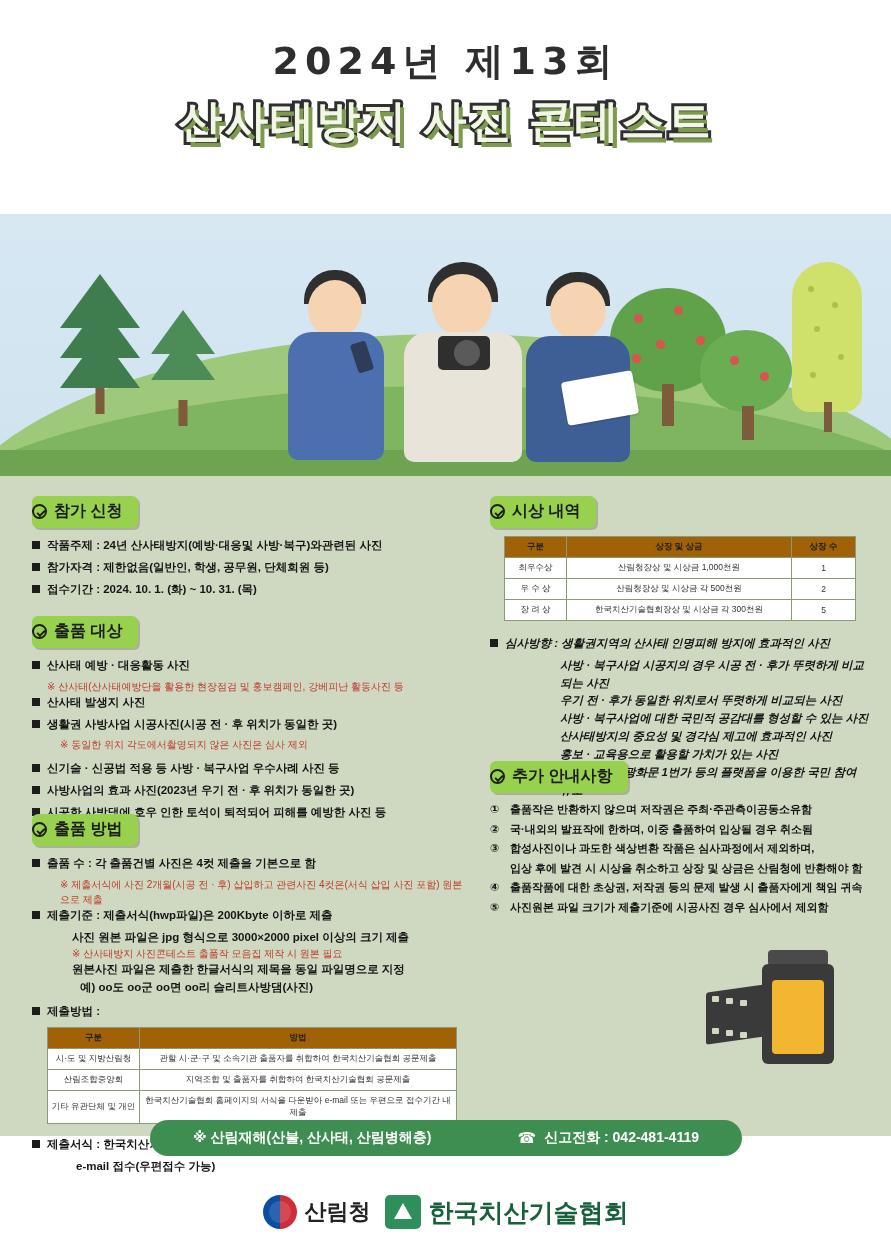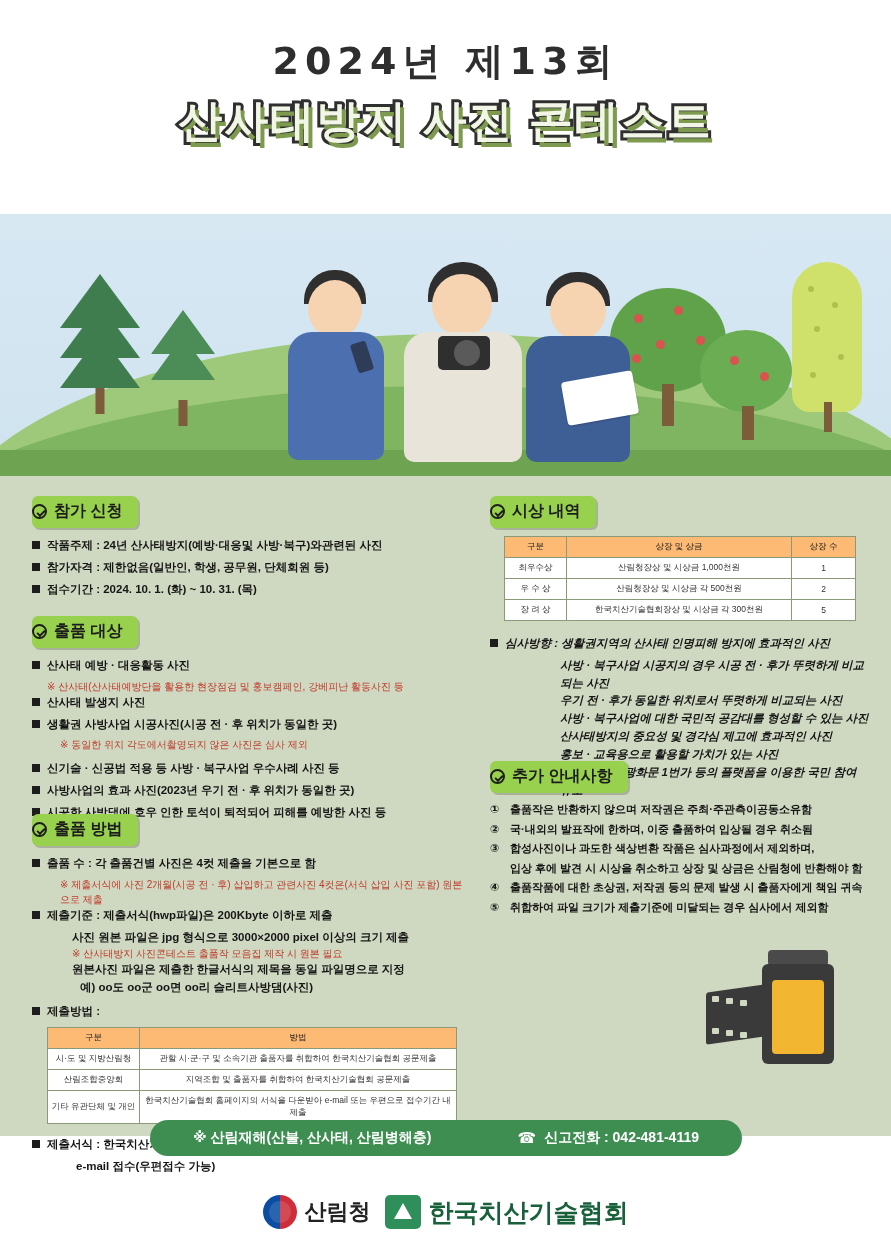--- a/index.html
+++ b/index.html
@@ -107,21 +107,21 @@
   .bullet-list { margin-top:9px; }
   .bl { position:relative; padding-left:15px; font-size:11.5px; color:#161616; line-height:1.55; margin-bottom:4px; font-weight:bold;}
   .bl::before{ content:""; position:absolute; left:0; top:4px; width:8px; height:8px; background:#1d1d1d; }
   .sub { font-size:10px; font-weight:normal; color:#444; padding-left:2px; line-height:1.5;}
   .sub.red { color:#c0392b; }
   .plain { font-size:11.5px; color:#161616; line-height:1.55; font-weight:bold;}
   .indent { padding-left:15px; }
 
   table.tbl { border-collapse:collapse; background:#ffffff; font-size:8.5px; }
   table.tbl th {
-    background:#fdba74; border:1px solid #8a9a78; padding:4px 2px; font-weight:normal; color:#222;
+    background:#a16207; border:1px solid #8a9a78; padding:4px 2px; font-weight:bold; color:#222;
   }
   table.tbl td { border:1px solid #8a9a78; padding:4px 3px; text-align:center; color:#333;margin-top:14px; }
 
   ol.circ { margin:8px 0 0 0; padding:0; list-style:none; }
   ol.circ li { position:relative; padding-left:20px; font-size:11px; line-height:1.6; color:#161616; margin-bottom:2px; font-weight:bold;}
   ol.circ li .num { position:absolute; left:0; top:0; font-size:11px; }
 
   
   .film { position:absolute; left:706px; top:950px; width:160px; height:130px; }
   .film .body { position:absolute; left:56px; top:18px; width:72px; height:100px; background:#3a3a3a; border-radius:6px; }
@@ -353,21 +353,21 @@
       <div class="sec-title">
         <span class="check"></span>
         <span>추가 안내사항</span>
       </div>
       <ol class="circ">
         <li><span class="num">①</span><span>출품작은 반환하지 않으며 저작권은 주최·주관측이공동소유함</span></li>
         <li><span class="num">②</span><span>국·내외의 발표작에 한하며, 이중 출품하여 입상될 경우 취소됨</span></li>
         <li><span class="num">③</span><span>합성사진이나 과도한 색상변환 작품은 심사과정에서 제외하며,</span></li>
         <li style="padding-left:20px;"><span>입상 후에 발견 시 시상을 취소하고 상장 및 상금은 산림청에 반환해야 함</span></li>
         <li><span class="num">④</span><span>출품작품에 대한 초상권, 저작권 등의 문제 발생 시 출품자에게 책임 귀속</span></li>
-        <li><span class="num">⑤</span><span>취합하여 파일 크기가 제출기준에 미달되는 경우 심사에서 제외함</span></li>
+        <li><span class="num">⑤</span><span>사진원본 파일 크기가 제출기준에 시공사진 경우 심사에서 제외함</span></li>
       </ol>
     </div>
 
     <div class="film" style="left:706px; top:470px;">
       <div class="strip"></div>
       <div class="hole" style="left:6px; top:50px;"></div>
       <div class="hole" style="left:20px; top:52px;"></div>
       <div class="hole" style="left:34px; top:54px;"></div>
       <div class="hole" style="left:6px; top:82px;"></div>
       <div class="hole" style="left:20px; top:84px;"></div>

